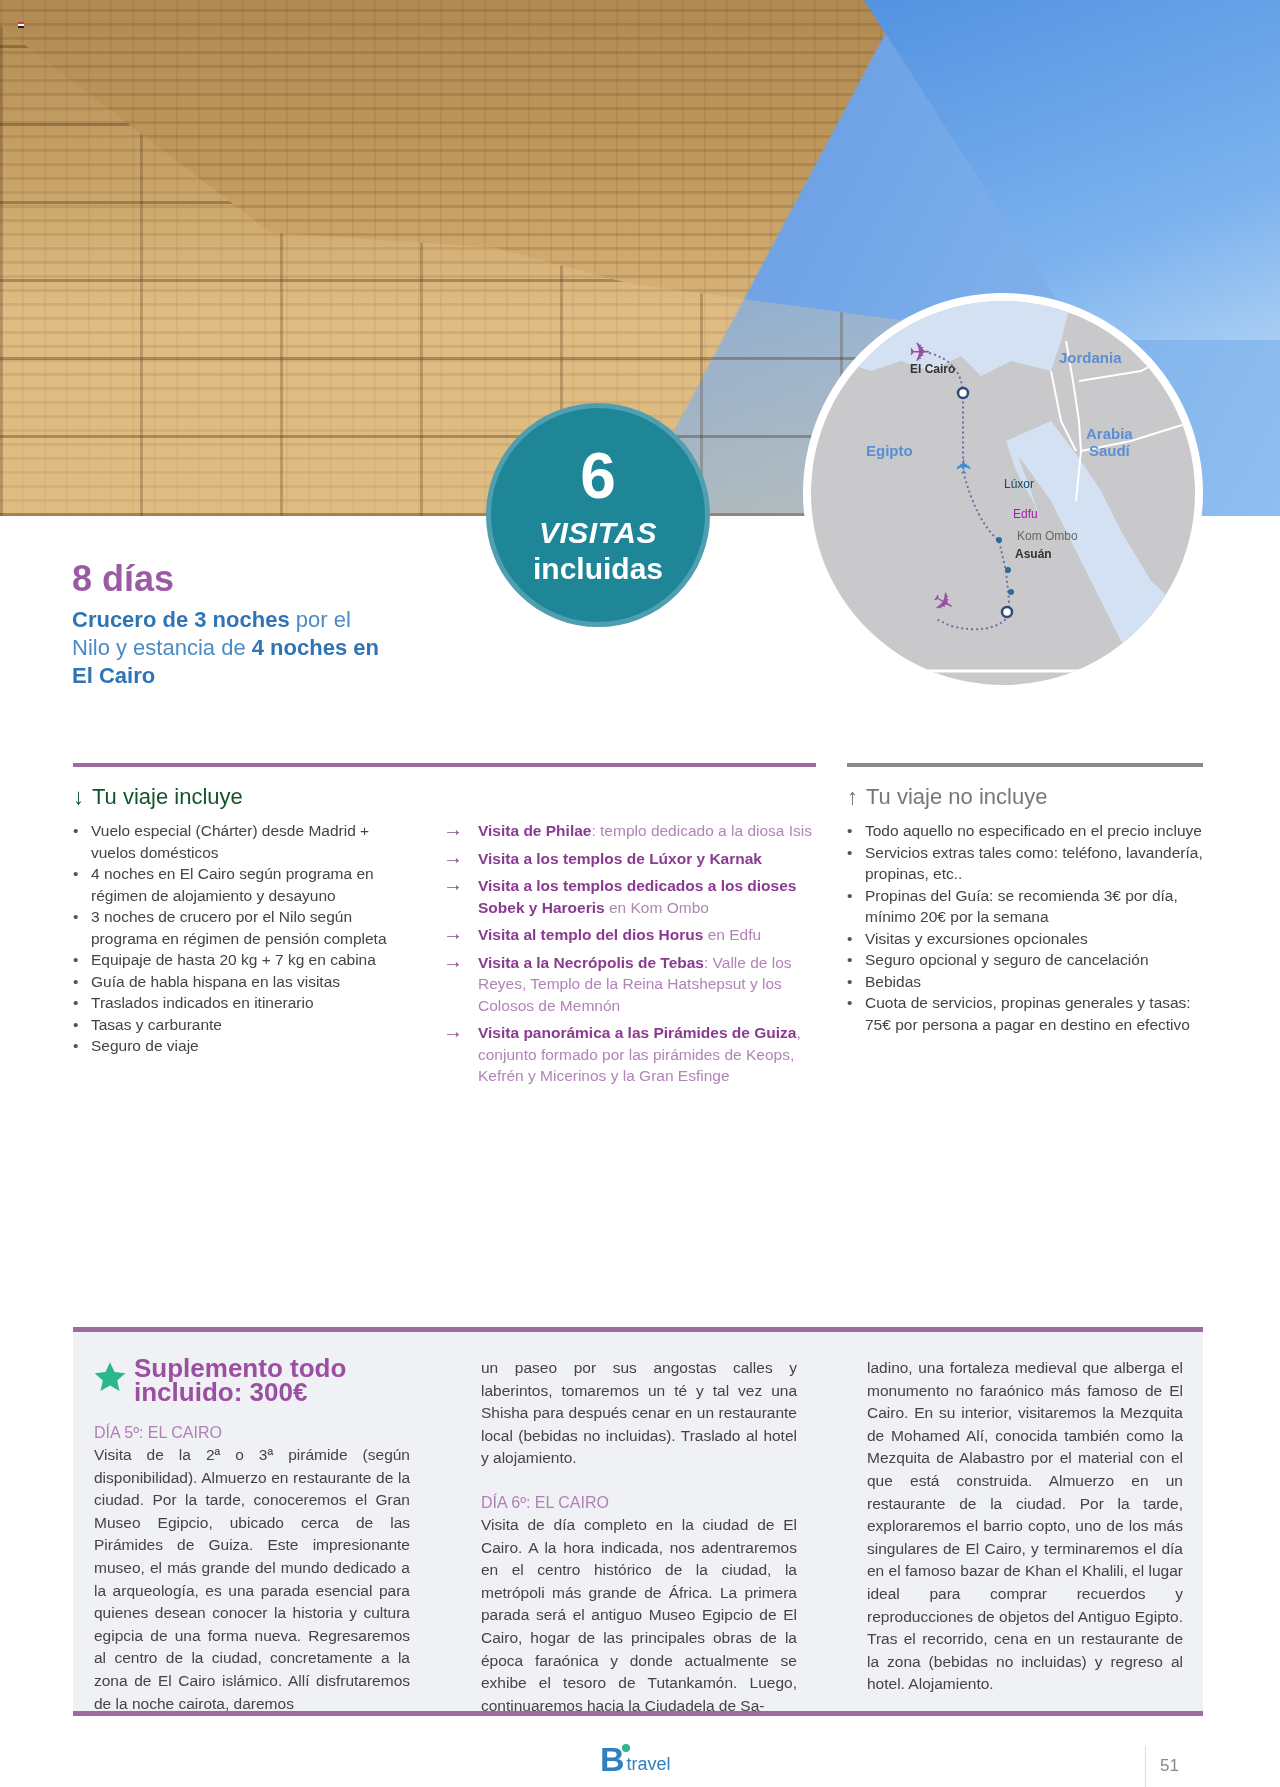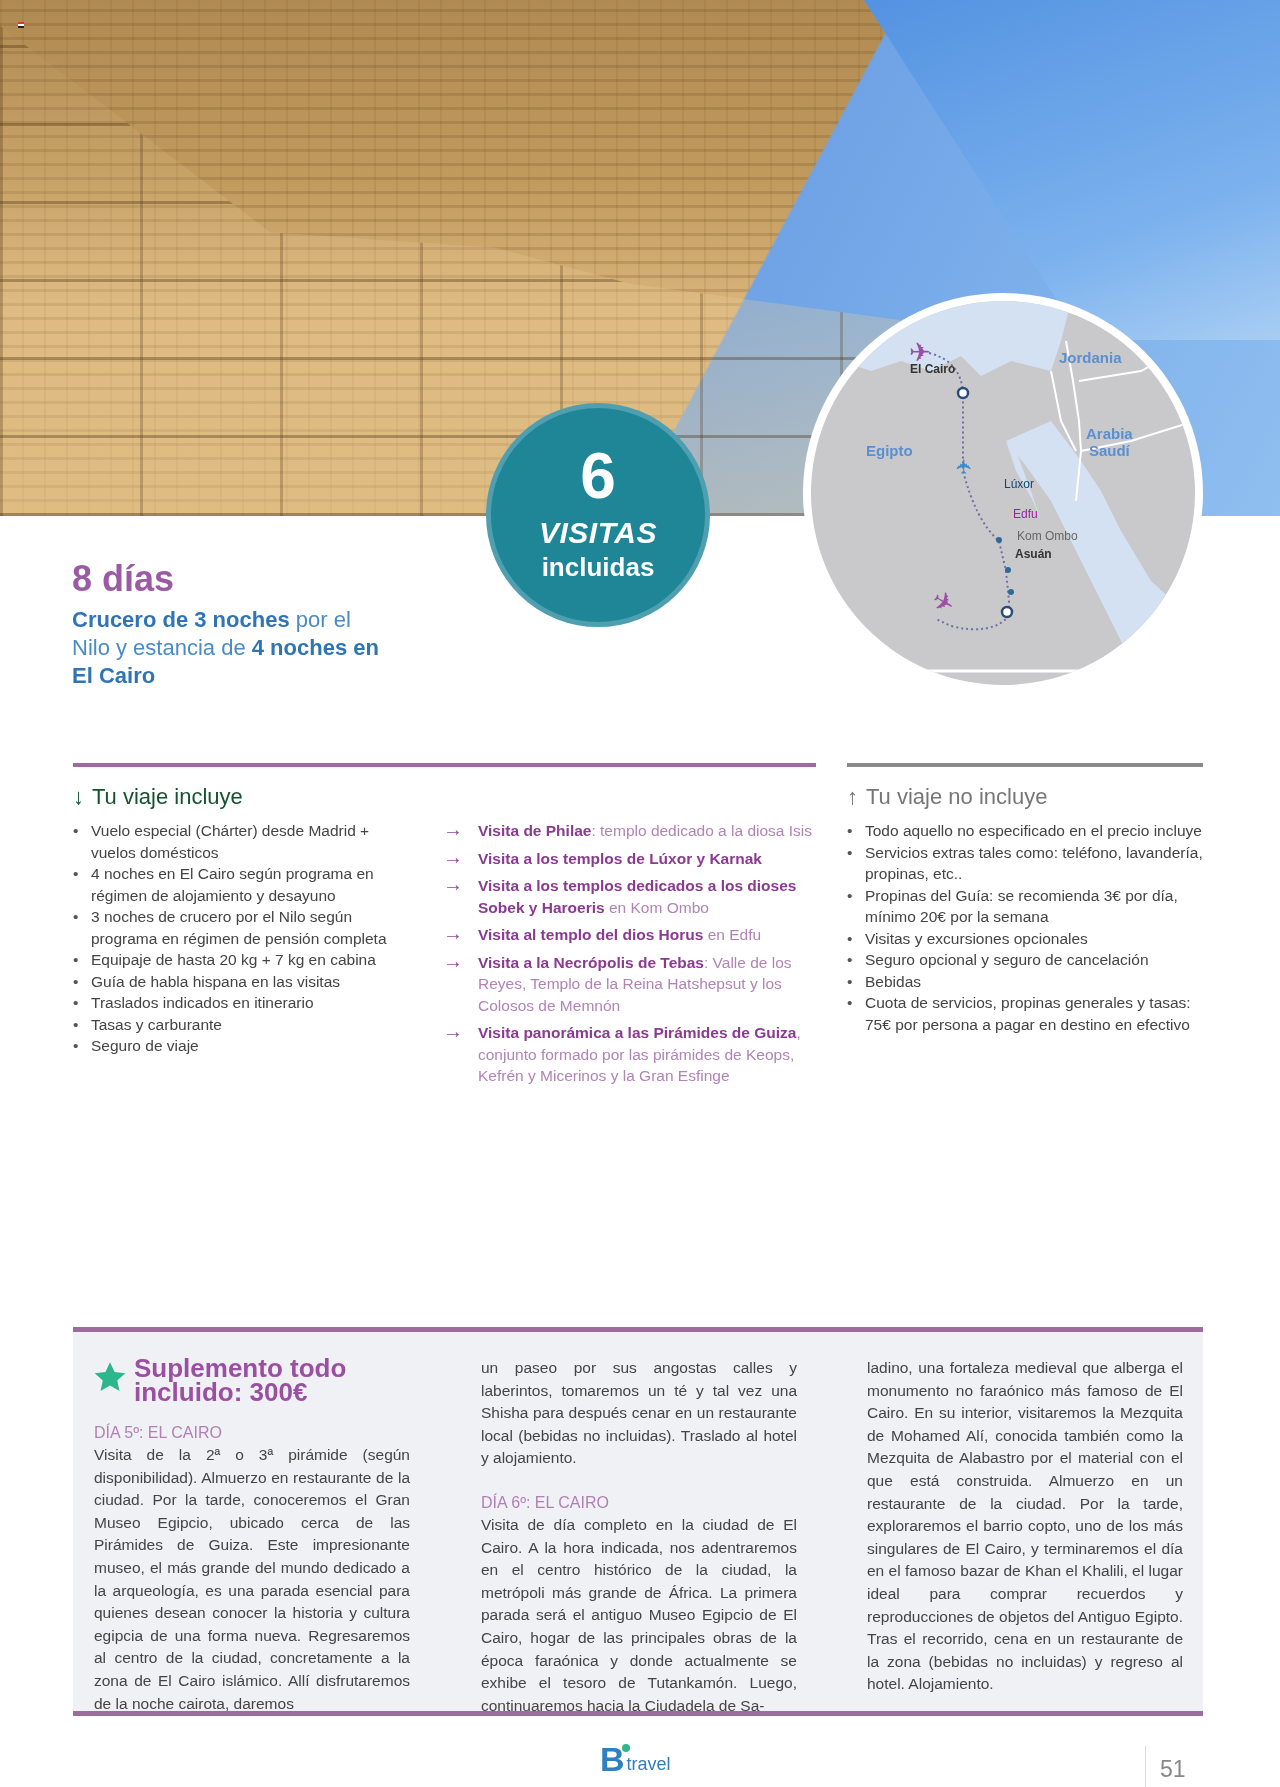--- a/index.html
+++ b/index.html
@@ -24,21 +24,21 @@
       linear-gradient(180deg, rgba(235,205,150,0.0) 0%, rgba(235,205,150,0.5) 100%);
     clip-path: polygon(0 5%, 30% 45%, 55% 48%, 70% 55%, 100% 62%, 100% 100%, 0 100%); }
   .hero .flag { position: absolute; left: 18px; top: 22px; width: 6px; height: 6px;
     background: linear-gradient(180deg,#d33 0 33%,#fff 33% 66%,#222 66%); }
 
   
   .badge { position: absolute; left: 486px; top: 403px; width: 224px; height: 224px; border-radius: 50%;
     background: #1e8696; border: 5px solid #4f9fb0; color: #fff; text-align: center; z-index: 3; }
   .badge .num { font-size: 64px; font-weight: bold; line-height: 1; margin-top: 36px; }
   .badge .l1 { font-size: 30px; font-weight: bold; margin-top: 8px; letter-spacing: 0.5px; font-style: italic; }
-  .badge .l2 { font-size: 26px; font-weight: bold; margin-top: 2px; text-align: center; }
+  .badge .l2 { font-size: 30px; font-weight: bold; margin-top: 2px; text-align: center; }
 
   
   .map { position: absolute; left: 803px; top: 293px; width: 400px; height: 400px; border-radius: 50%;
     background: #ffffff; padding: 8px; z-index: 3; }
   .map-inner { width: 100%; height: 100%; border-radius: 50%; overflow: hidden; background: #c9c9cc; position: relative; }
   .map svg { position: absolute; left: 0; top: 0; }
   .map .lbl { position: absolute; font-size: 12px; color: #333; white-space: nowrap; }
   .map .lbl.bold { font-weight: bold; }
   .map .country { position: absolute; font-size: 15px; font-weight: bold; color: #5a8fd0; text-align: center; line-height: 1.15; }
 
@@ -75,21 +75,21 @@
   .col { position: absolute; font-size: 15.5px; line-height: 22.6px; color: #444; text-align: justify; }
   .col p { margin: 0; }
   .col .gap { height: 22px; }
 
   
   .logo { position: absolute; left: 600px; top: 1742px; height: 36px; }
   .logo .b { font-size: 34px; font-weight: bold; color: #2f7fc1; line-height: 1; display: inline-block; }
   .logo .dot { position: absolute; left: 22px; top: 2px; width: 8px; height: 8px; border-radius: 50%; background: #2bb68e; }
   .logo .t { font-size: 18px; color: #2f7fc1; position: relative; top: -1px; left: 2px; }
   .vline { position: absolute; left: 1145px; top: 1746px; width: 1px; height: 42px; background: #ddd; }
-  .pagenum { position: absolute; left: 1160px; top: 1756px; font-size: 23px; color: #888; }
+  .pagenum { position: absolute; left: 1160px; top: 1756px; font-size: 17px; color: #888; }
 </style>
 </head>
 <body>
 
 <div class="hero">
   <div class="sky"></div>
   <div class="blocks"></div>
   <div class="flag"></div>
 </div>
 

